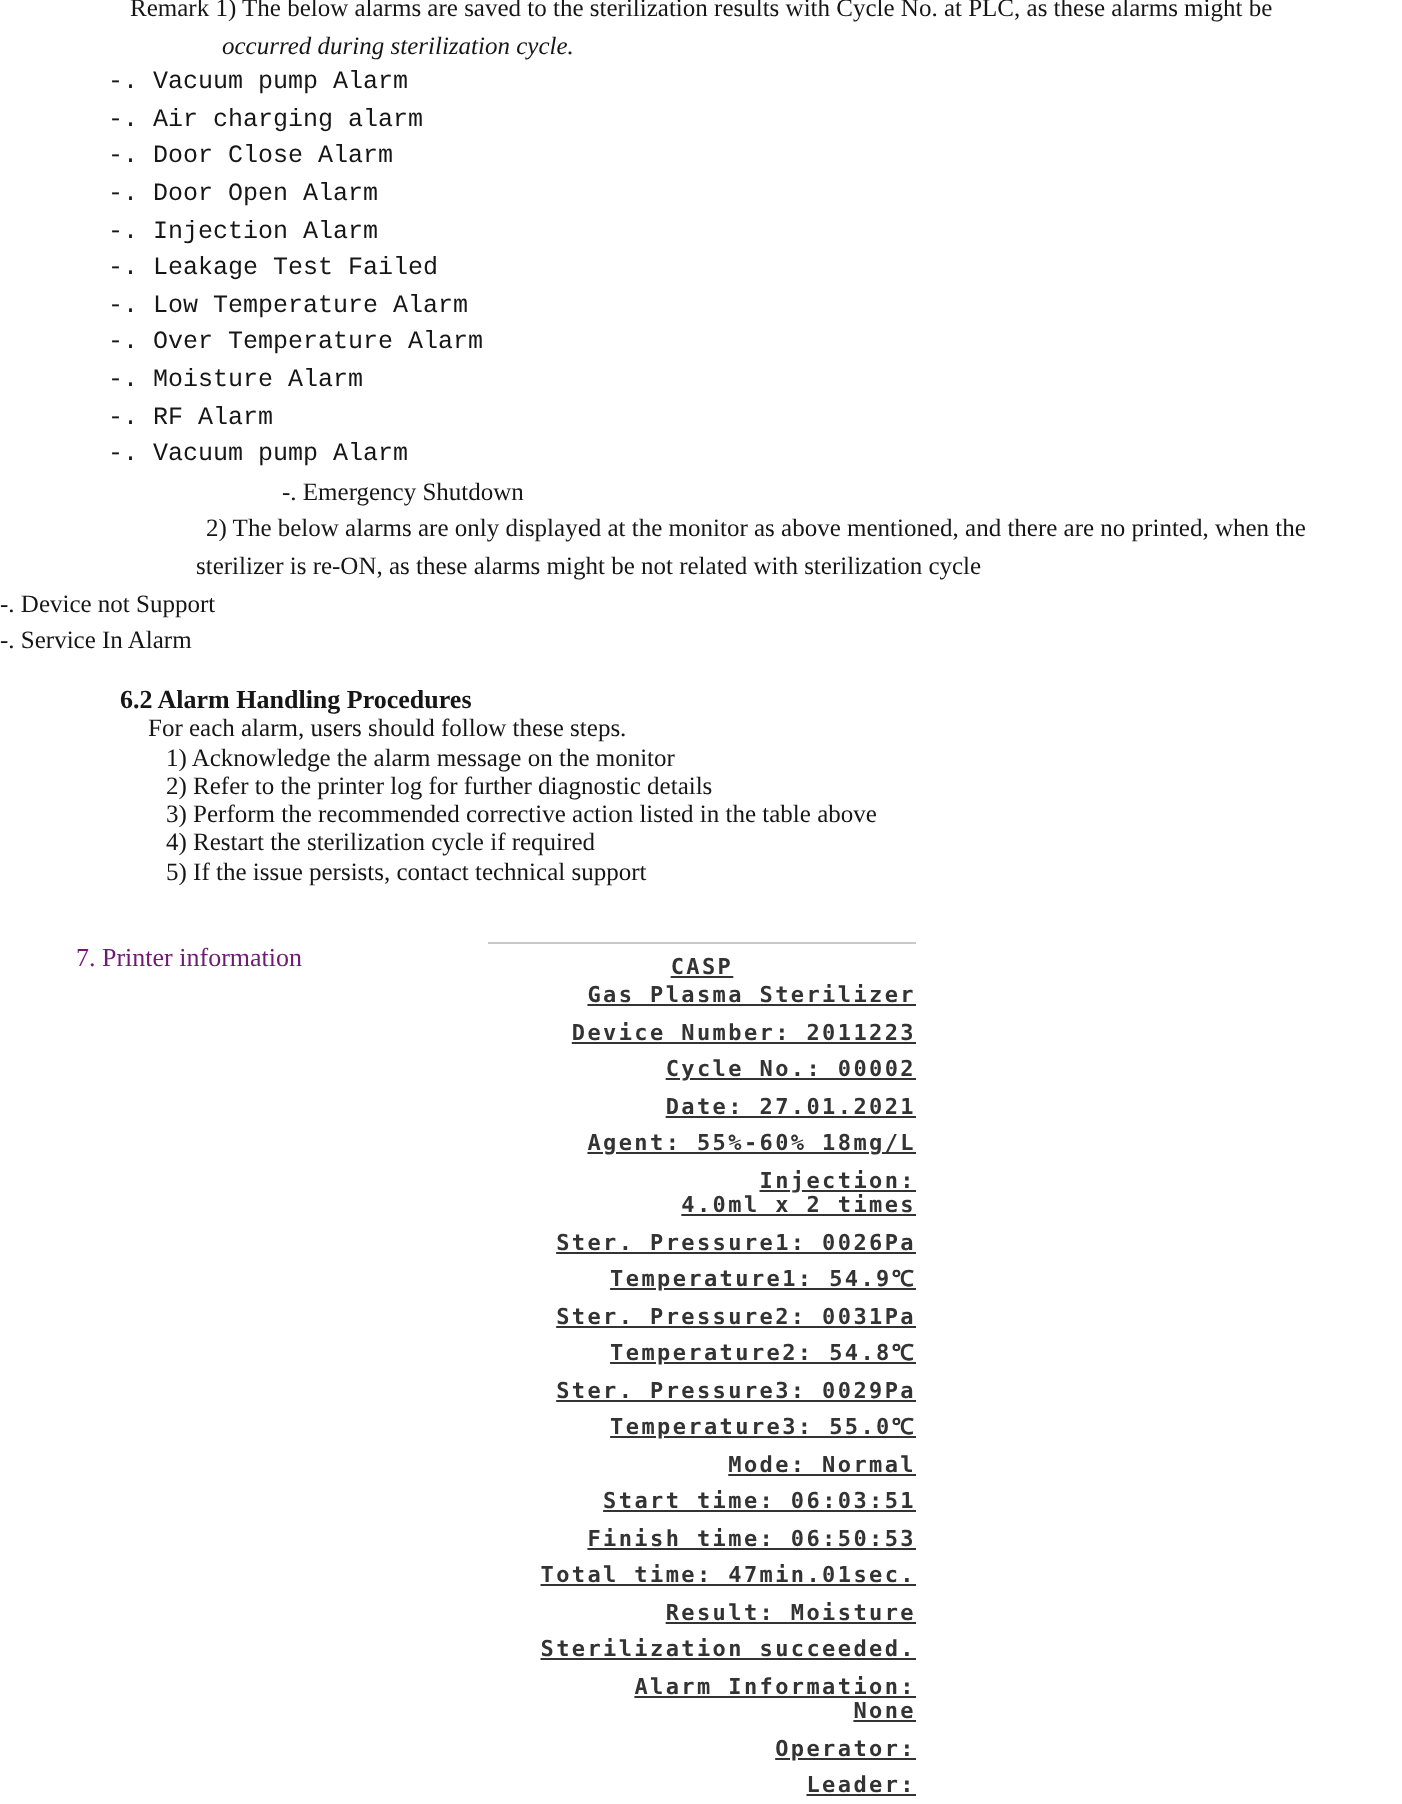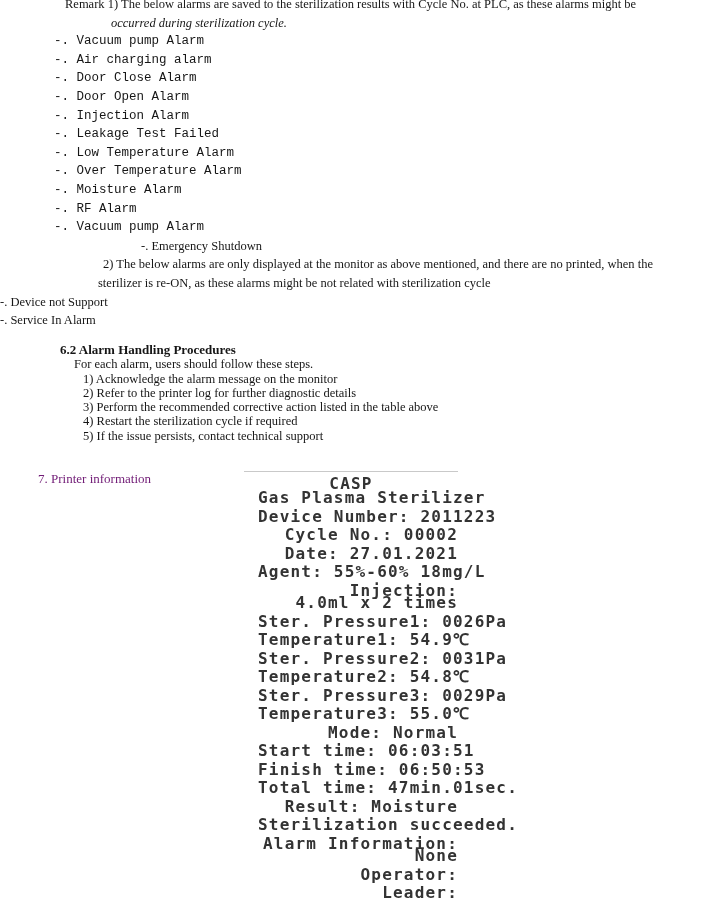--- a/index.html
+++ b/index.html
@@ -59,24 +59,25 @@
 
   
   .receipt {
     position: absolute;
     top: 471px;
     left: 244px;
     width: 214px;
     border-top: 1px solid #c9c9c9;
     padding-top: 6px;
     font-family: "DejaVu Sans Mono", monospace;
-    font-size: 16px;
+    font-size: 11px;
     font-weight: bold;
     letter-spacing: 1.2px;
     color: #333333;
+    text-decoration: underline;
   }
   .rln {
     line-height: 11px;
     margin: 0 0 7.5px 14px;
     white-space: nowrap;
     text-align: right;
   }
   .rln.center {
     margin-left: 0;
     text-align: center;

